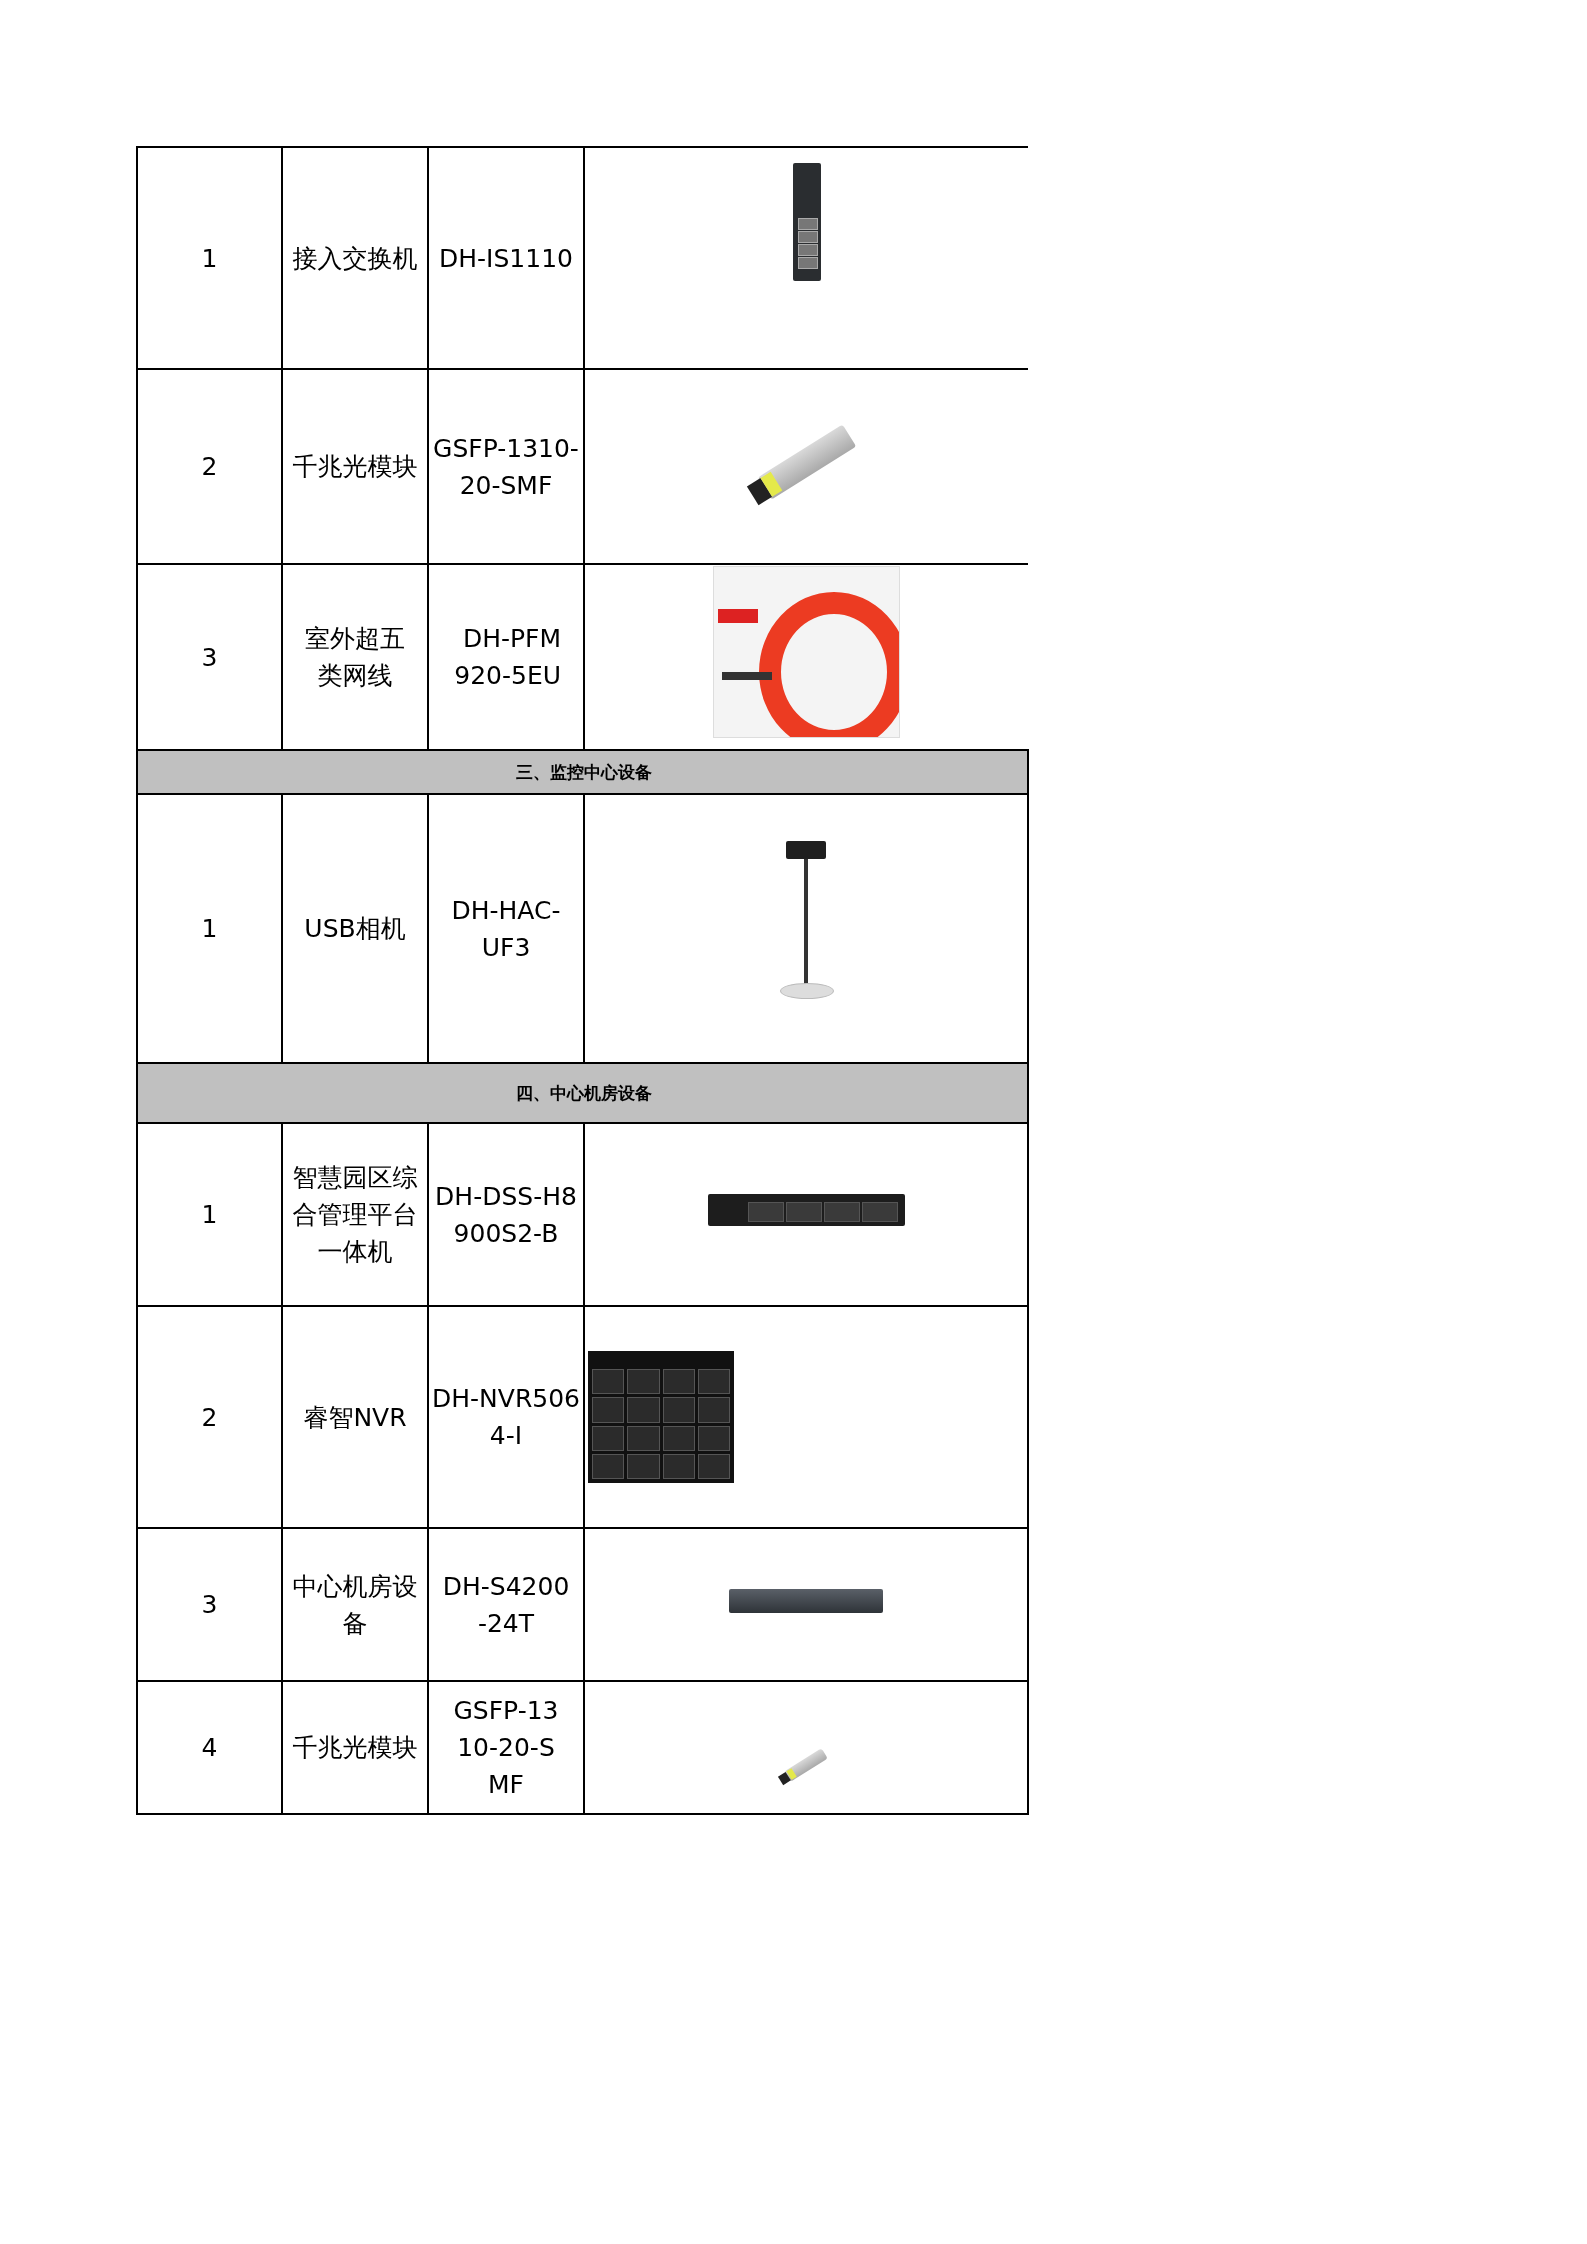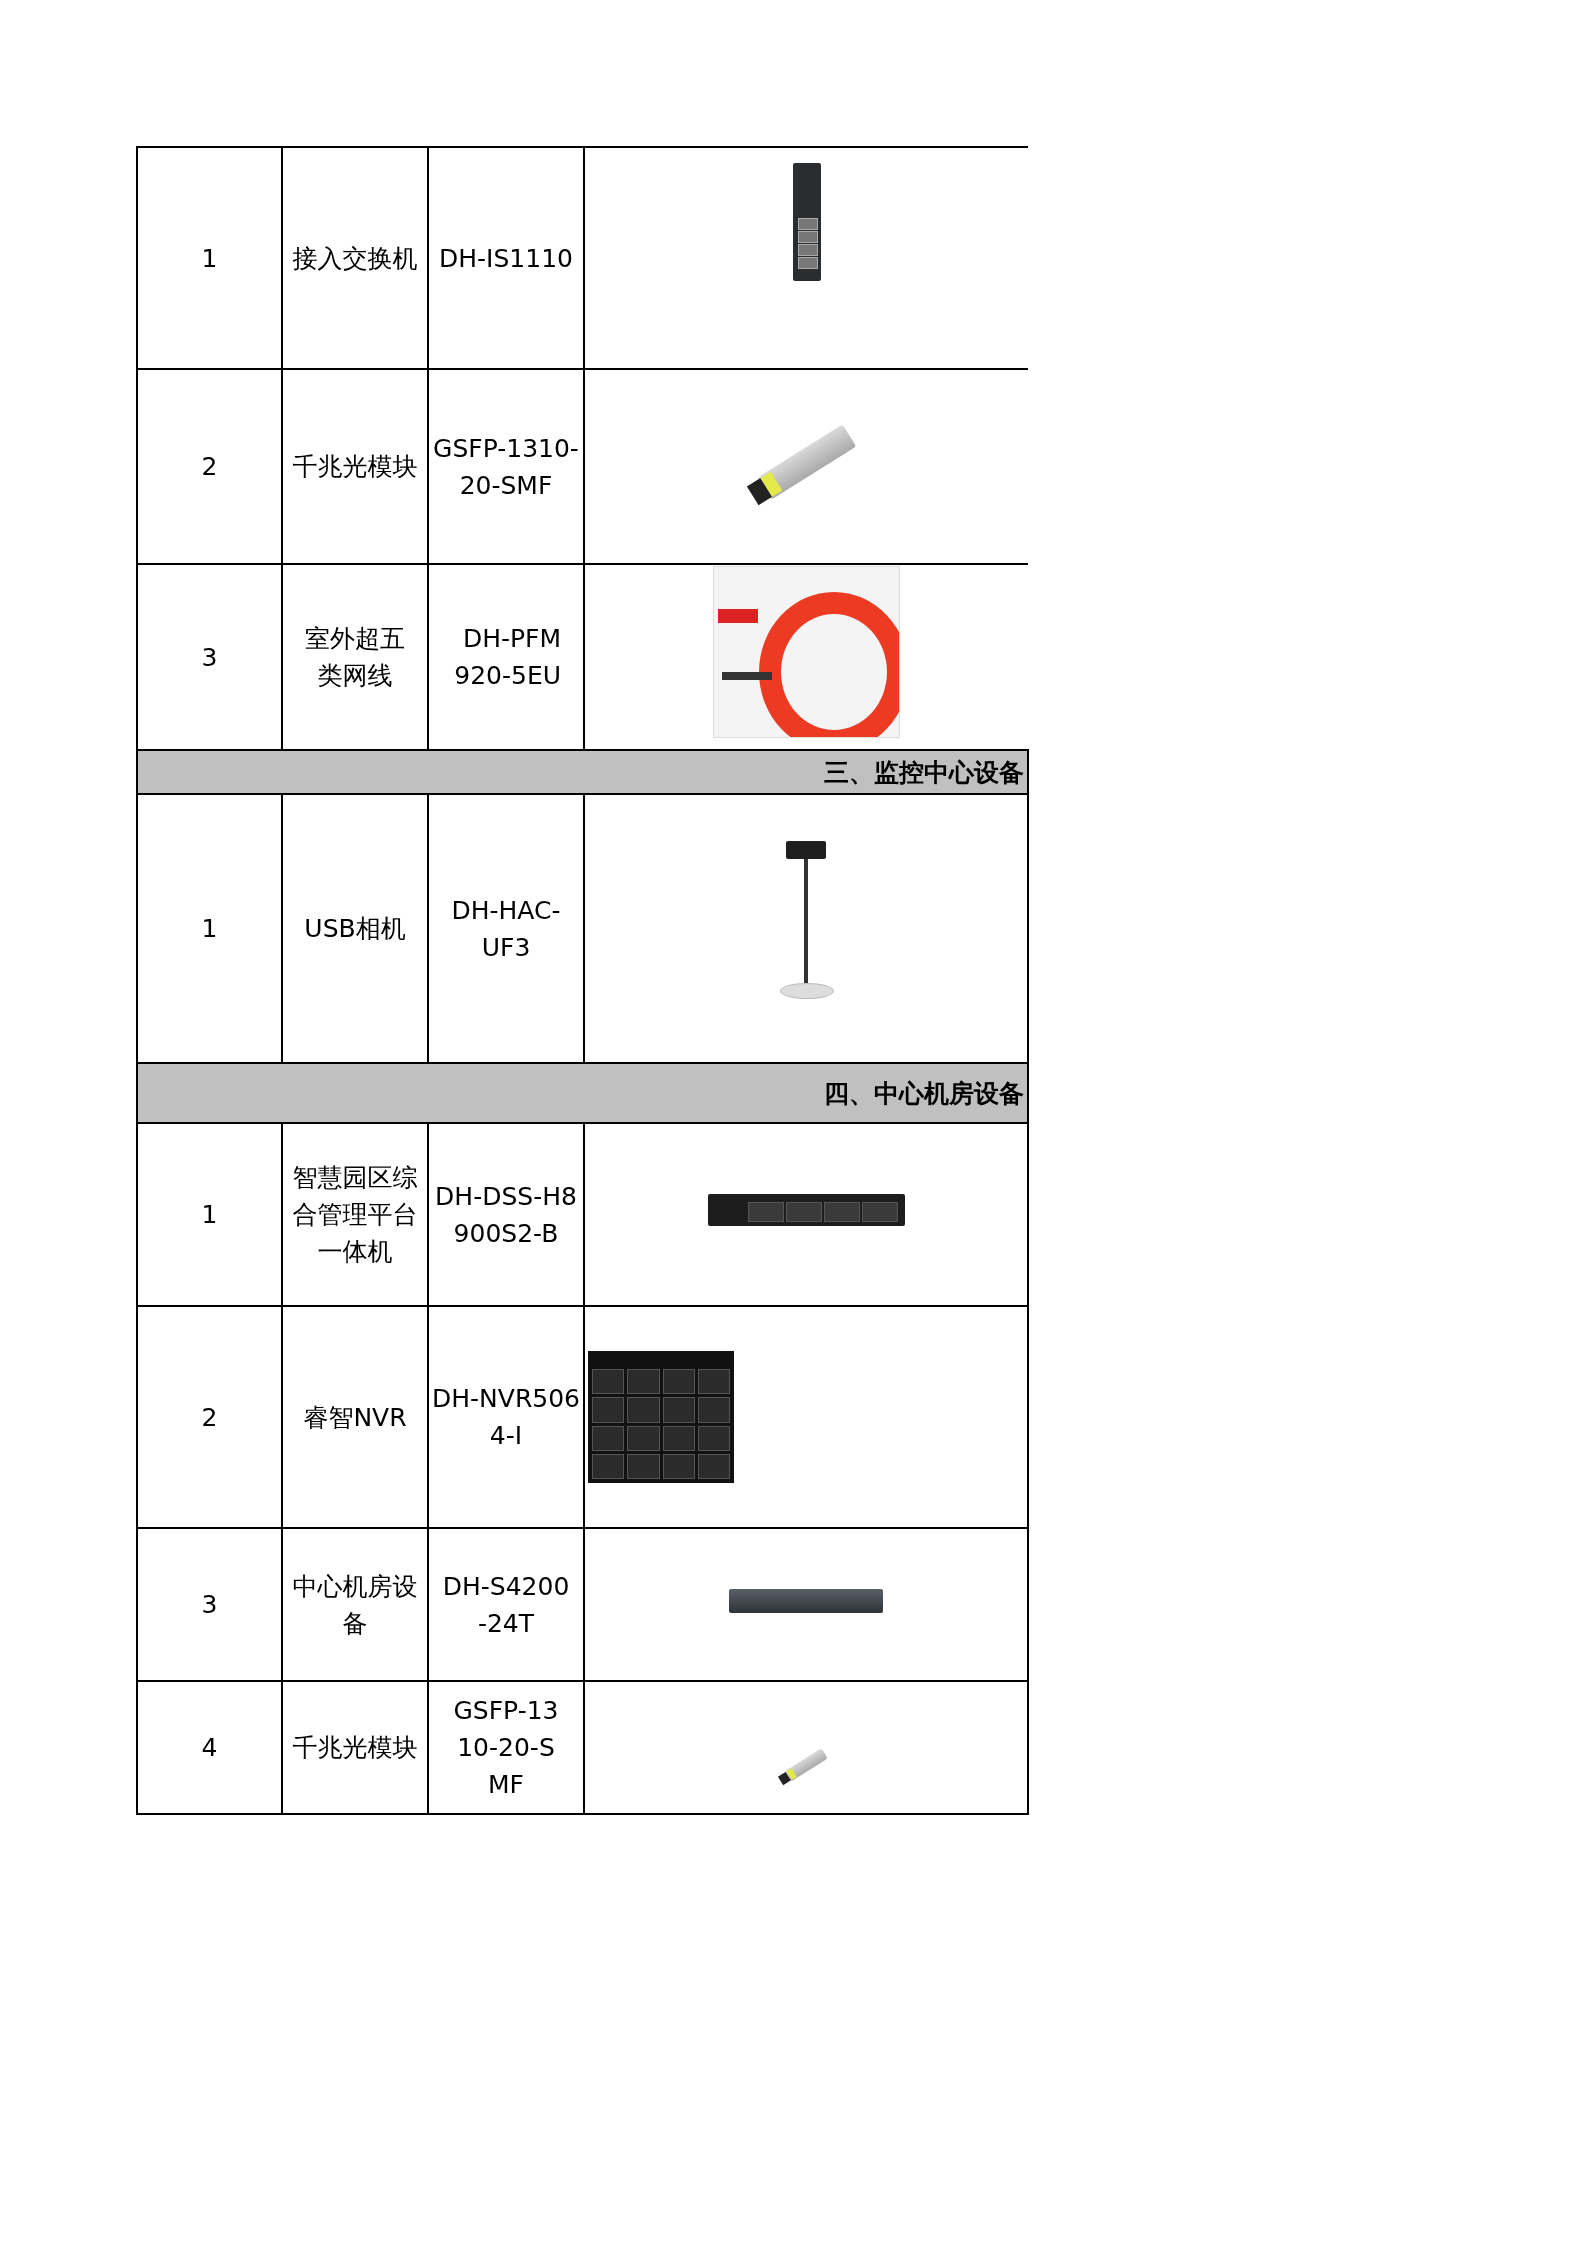--- a/index.html
+++ b/index.html
@@ -1,20 +1,20 @@
 <!DOCTYPE html>
 <html><head>
 <meta charset="utf-8">
 <style>
   html, body { margin:0; padding:0; background:#ffffff; }
   body { width:1587px; height:2244px; position:relative; font-family:"DejaVu Sans","Liberation Sans",sans-serif; color:#000; }
   .tbl { position:absolute; left:136px; top:146px; width:891px; border-collapse:collapse; table-layout:fixed; }
   .tbl td { border:2px solid #000; text-align:center; vertical-align:middle; font-size:25px; line-height:37px; padding:0 3px; word-break:break-all; }
   .tbl td.noright { border-right:none; }
-  .tbl tr.section td { background:#c0c0c0; text-align:right; font-weight:bold; font-size:25px; height:40px; padding-left:6px; }
+  .tbl tr.section td { background:#c0c0c0; text-align:center; font-weight:bold; font-size:17px; height:40px; padding-left:6px; }
   .imgcell { position:relative; }
   .pic { display:inline-block; position:relative; }
   
   .sw-small { width:28px; height:118px; background:#2a2d30; border-radius:2px; position:relative; }
   .sw-small .port { position:absolute; left:5px; width:18px; height:10px; background:#777; border:1px solid #aaa; }
   
   .sfp { width:100px; height:26px; background:linear-gradient(#d9d9d9,#a9a9a9); transform:rotate(-32deg); border-radius:3px; position:relative; }
   .sfp:before { content:""; position:absolute; left:-14px; top:2px; width:16px; height:22px; background:#222; }
   .sfp:after { content:""; position:absolute; left:2px; top:2px; width:12px; height:22px; background:#e4e94a; }
   .sfp.small { width:44px; height:12px; }

